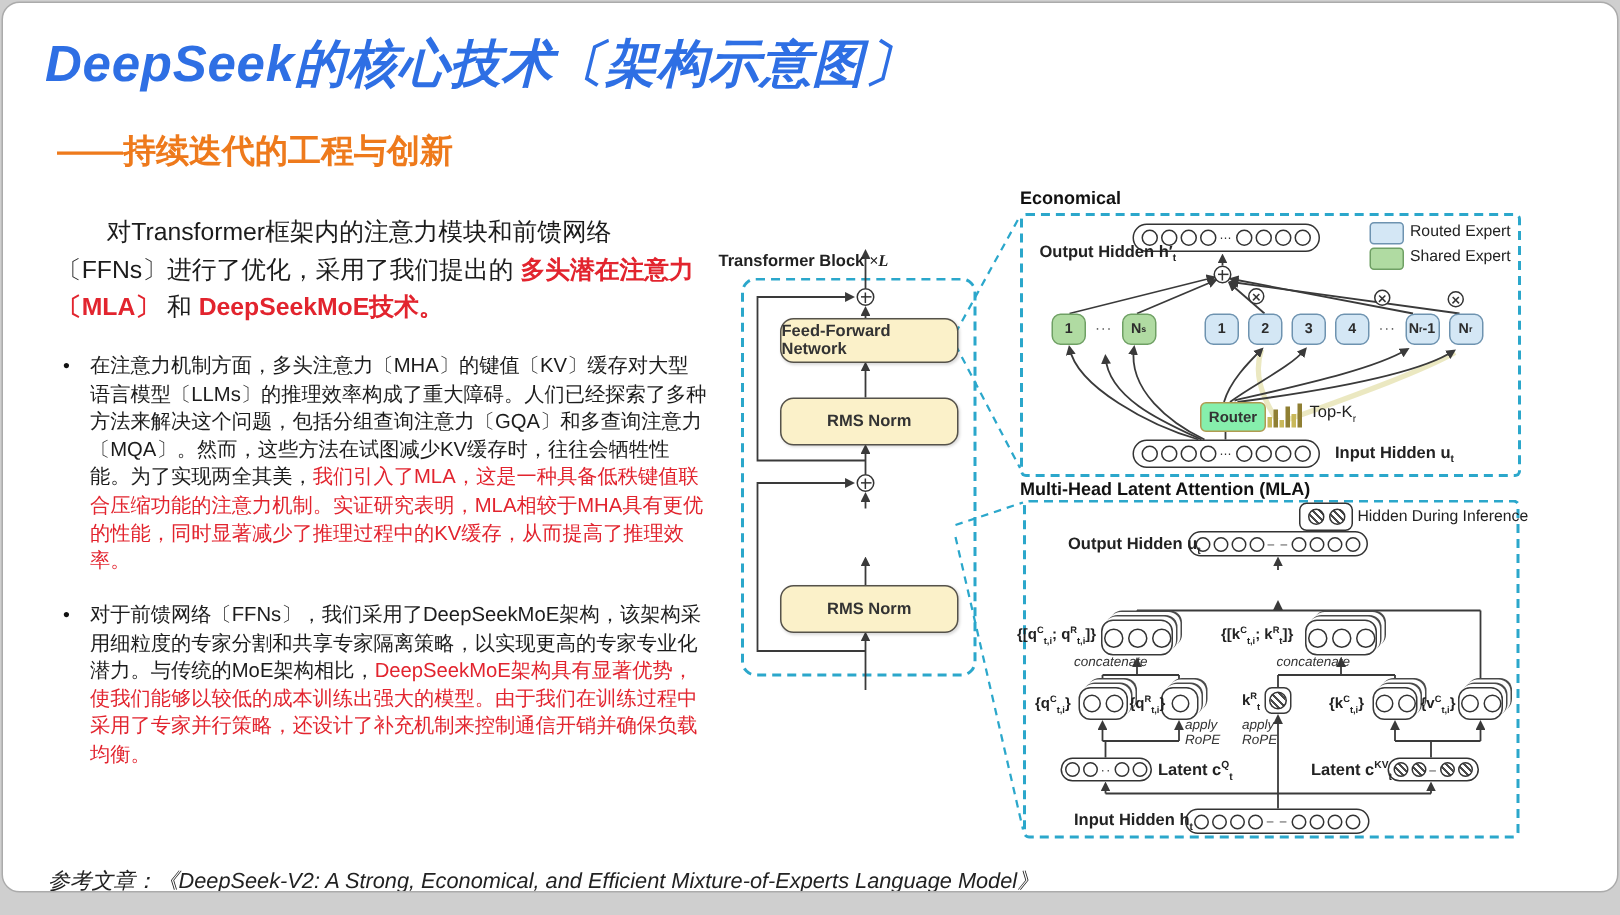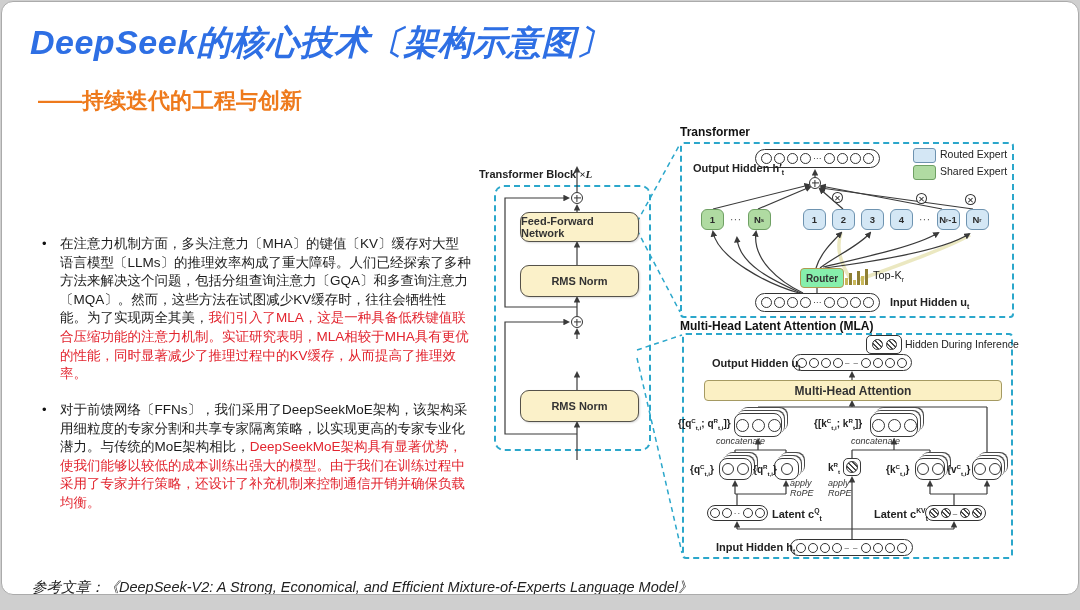--- a/index.html
+++ b/index.html
@@ -127,39 +127,40 @@
     <path class="wire arr" d="M735 527 V521"></path>
     <path class="wire arr" d="M952 527 V521"></path>
     <path class="wire" d="M952 503 V492 M928 492 H985"></path>
     <path class="wire arr" d="M928 492 V480"></path>
     <path class="wire arr" d="M985 492 V480"></path>
   </svg>
 
   <div class="title">DeepSeek的核心技术〔架构示意图〕</div>
   <div class="subtitle">——持续迭代的工程与创新</div>
 
+  <p class="intro"><span>　　对Transformer框架内的注意力模块和前馈网络〔FFNs〕进行了优化，采用了我们提出的 </span><span class="red">多头潜在注意力〔MLA〕</span><span> 和 </span><span class="red">DeepSeekMoE技术。</span></p>
   <div class="bullet b1">
     <span class="bdot">•</span>
     <p><span>在注意力机制方面，多头注意力〔MHA〕的键值〔KV〕缓存对大型语言模型〔LLMs〕的推理效率构成了重大障碍。人们已经探索了多种方法来解决这个问题，包括分组查询注意力〔GQA〕和多查询注意力〔MQA〕。然而，这些方法在试图减少KV缓存时，往往会牺牲性能。为了实现两全其美，</span><span class="red">我们引入了MLA，这是一种具备低秩键值联合压缩功能的注意力机制。实证研究表明，MLA相较于MHA具有更优的性能，同时显著减少了推理过程中的KV缓存，从而提高了推理效率。</span></p>
   </div>
   <div class="bullet b2">
     <span class="bdot">•</span>
     <p><span>对于前馈网络〔FFNs〕，我们采用了DeepSeekMoE架构，该架构采用细粒度的专家分割和共享专家隔离策略，以实现更高的专家专业化潜力。与传统的MoE架构相比，</span><span class="red">DeepSeekMoE架构具有显著优势，使我们能够以较低的成本训练出强大的模型。由于我们在训练过程中采用了专家并行策略，还设计了补充机制来控制通信开销并确保负载均衡。</span></p>
   </div>
   <div class="footer">参考文章：《DeepSeek-V2: A Strong, Economical, and Efficient Mixture-of-Experts Language Model》</div>
 
   <div class="tb-label"><span>Transformer Block</span> <i>×L</i></div>
   <div class="dashed" style="left:492px;top:183px;width:153px;height:262px;border-radius:10px;"></div>
   <div class="ybox" style="left:518px;top:210px;width:117px;height:28px;">Feed-Forward Network</div>
   <div class="ybox" style="left:518px;top:263px;width:117px;height:30px;">RMS Norm</div>
   <div class="ybox" style="left:518px;top:388px;width:117px;height:30px;">RMS Norm</div>
   <span class="oplus" style="left:569px;top:190px;"></span>
   <span class="oplus" style="left:569px;top:314px;"></span>
 
-  <div class="ptitle" style="left:678px;top:123px;">Transformer</div>
+  <div class="ptitle" style="left:678px;top:123px;">Economical</div>
   <div class="dashed" style="left:678px;top:140px;width:330px;height:172px;"></div>
   <div class="dotrow" style="left:753px;top:147px;width:125px;height:19px;">
         <span class="dot" style="height: 11px; width: 11px;"></span>
         <span class="dot" style="height: 11px; width: 11px;"></span>
         <span class="dot" style="height: 11px; width: 11px;"></span>
         <span class="dot" style="height: 11px; width: 11px;"></span>
         <span class="dsep">⋯</span>
         <span class="dot" style="height: 11px; width: 11px;"></span>
         <span class="dot" style="height: 11px; width: 11px;"></span>
         <span class="dot" style="height: 11px; width: 11px;"></span>
@@ -223,21 +224,20 @@
         <span class="dot" style="height: 10px; width: 10px;"></span>
         <span class="dot" style="height: 10px; width: 10px;"></span>
         <span class="dot" style="height: 10px; width: 10px;"></span>
         <span class="dot" style="height: 10px; width: 10px;"></span>
         <span class="dsep">– –</span>
         <span class="dot" style="height: 10px; width: 10px;"></span>
         <span class="dot" style="height: 10px; width: 10px;"></span>
         <span class="dot" style="height: 10px; width: 10px;"></span>
         <span class="dot" style="height: 10px; width: 10px;"></span>
       </div>
-  <div class="mha">Multi-Head Attention</div>
   <div class="mlabel" style="left:676px;top:415px;">{[q<sup>C</sup><sub>t,i</sub>; q<sup>R</sup><sub>t,i</sub>]}</div>
   <div class="stack" style="left:732px;top:411px;width:48px;height:24px;">
         <span class="dot" style="width:13px;height:13px;"></span>
         <span class="dot" style="width:13px;height:13px;"></span>
         <span class="dot" style="width:13px;height:13px;"></span>
       </div>
   <div class="mlabel" style="left:812px;top:415px;">{[k<sup>C</sup><sub>t,i</sub>; k<sup>R</sup><sub>t</sub>]}</div>
   <div class="stack" style="left:868px;top:411px;width:48px;height:24px;">
         <span class="dot" style="width:13px;height:13px;"></span>
         <span class="dot" style="width:13px;height:13px;"></span>

